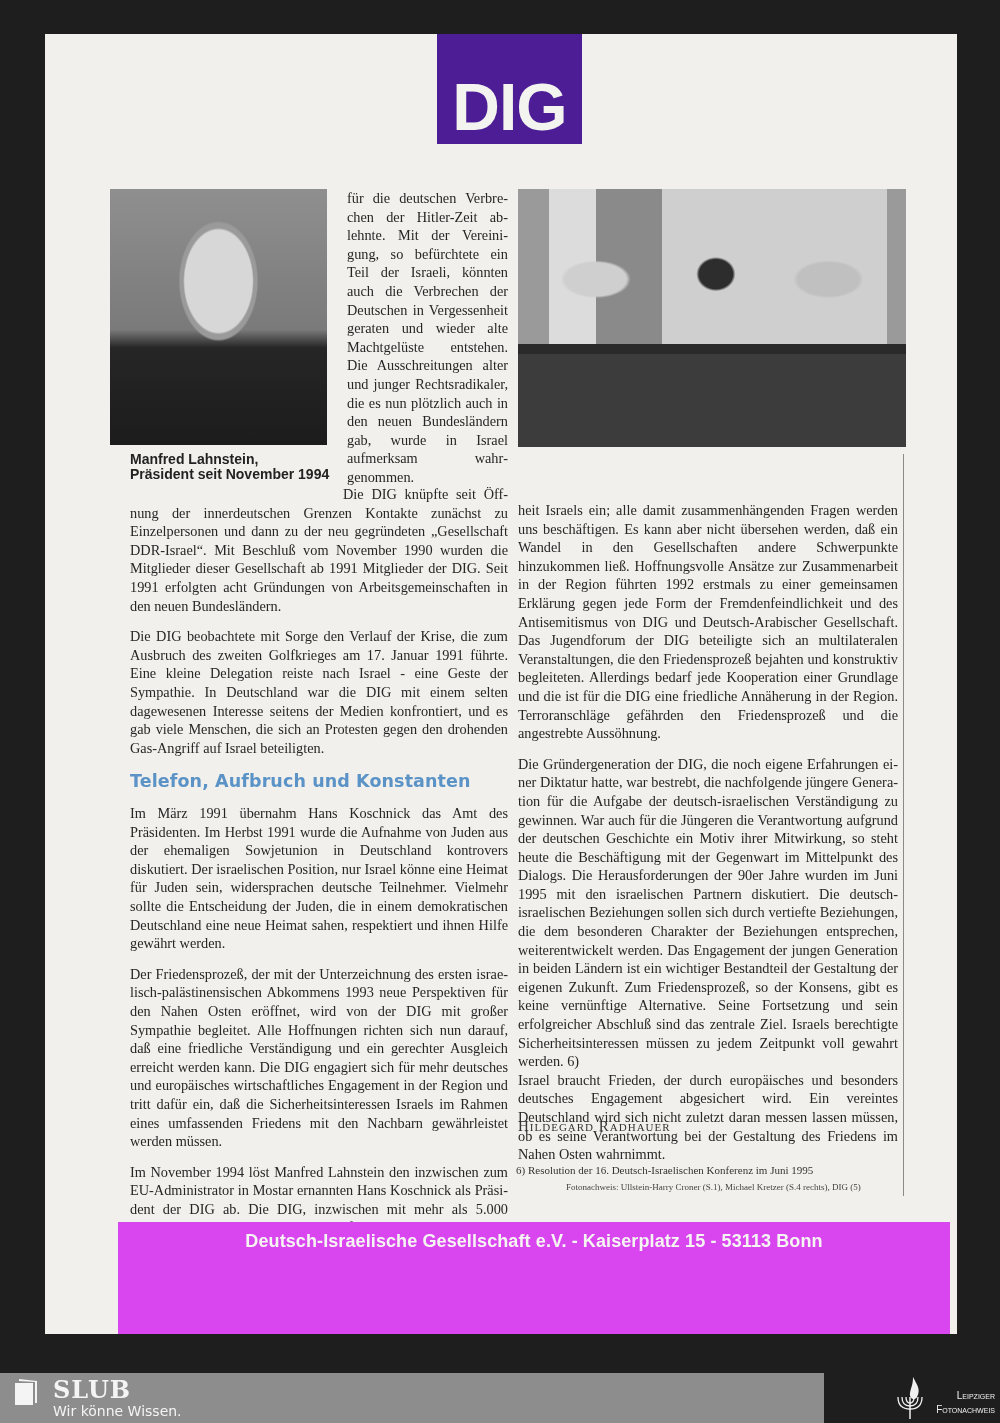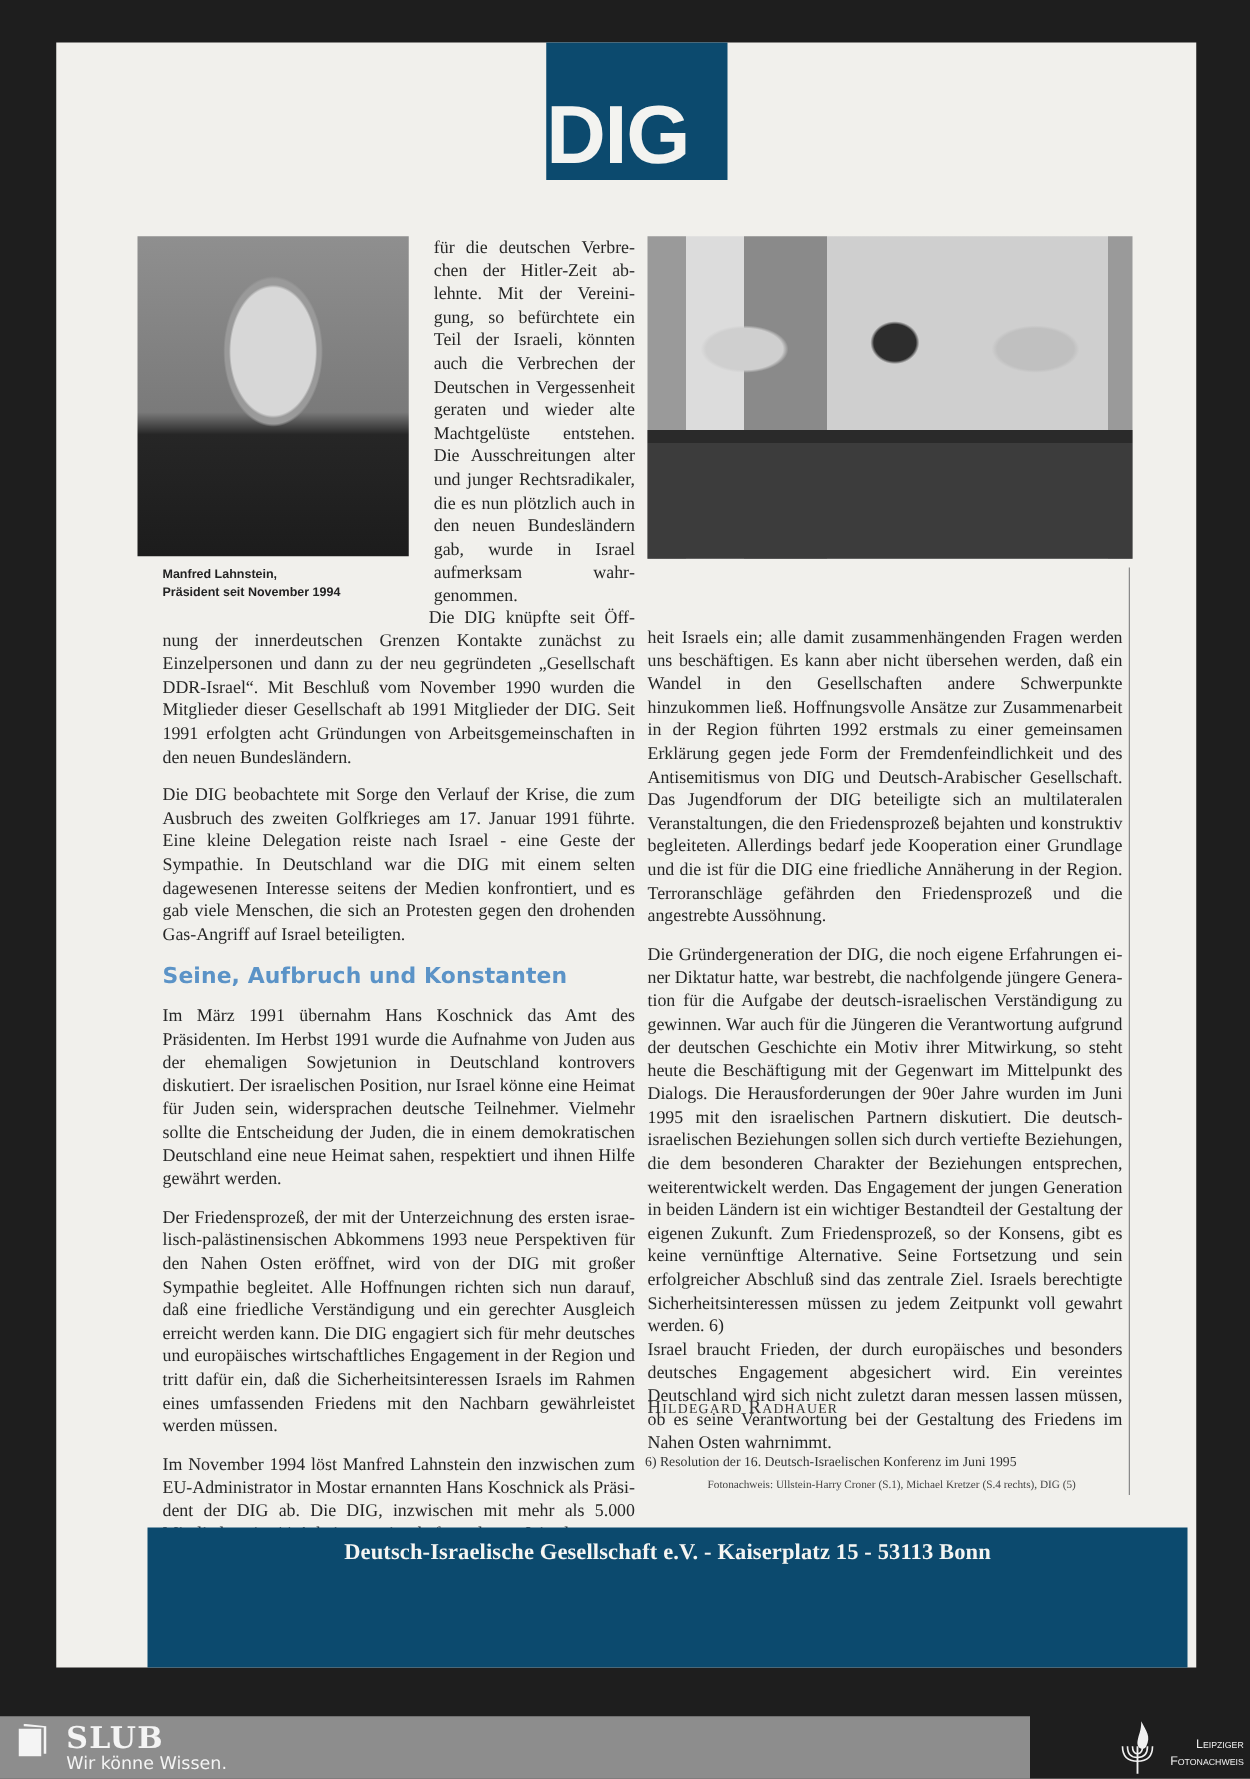--- a/index.html
+++ b/index.html
@@ -7,22 +7,22 @@
     width: 1000px; height: 1423px; position: relative; overflow: hidden;
     background: #1e1e1e;
     font-family: "Liberation Serif", serif;
   }
   .page {
     position: absolute; left: 45px; top: 34px; width: 912px; height: 1300px;
     background: #f1f0ec;
   }
   .logo-box {
     position: absolute; left: 392px; top: 0; width: 145px; height: 110px;
-    background: #0c4a6e;
-    display: flex; align-items: flex-end; justify-content: flex-start;
+    background: #4c1d95;
+    display: flex; align-items: flex-end; justify-content: center;
   }
   .logo-text {
     font-family: "Liberation Sans", sans-serif; font-weight: bold;
     color: #f3f3f0; font-size: 66px; letter-spacing: -1px; line-height: 1; margin-bottom: 4px;
   }
   .photo {
     position: absolute; background: #6a6a6a; overflow: hidden;
   }
   .photo-left { left: 65px; top: 155px; width: 217px; height: 256px;
     background: radial-gradient(ellipse at 50% 36%, #d7d7d7 0 22%, #9a9a9a 23% 25%, transparent 26%),
@@ -31,21 +31,21 @@
   .photo-right { left: 473px; top: 155px; width: 388px; height: 258px;
     background:
       linear-gradient(180deg, transparent 0 60%, #2a2a2a 60% 64%, #3c3c3c 64% 100%),
       radial-gradient(ellipse at 20% 35%, #cfcfcf 0 7%, transparent 8%),
       radial-gradient(ellipse at 51% 33%, #2d2d2d 0 6%, transparent 7%),
       radial-gradient(ellipse at 80% 35%, #c0c0c0 0 7%, transparent 8%),
       linear-gradient(90deg, #9a9a9a 0 8%, #dcdcdc 8% 20%, #8a8a8a 20% 37%, #cfcfcf 37% 95%, #9a9a9a 95%);
   }
   .caption {
     position: absolute; font-family: "Liberation Sans", sans-serif; font-weight: bold;
-    font-size: 10px; line-height: 15px; color: #222;
+    font-size: 14px; line-height: 15px; color: #222;
   }
   .text {
     position: absolute; font-size: 14.3px; line-height: 18.6px; color: #262626;
     text-align: justify; hyphens: manual;
   }
   .text p { margin: 0 0 12px 0; }
   .col-top { left: 302px; top: 155px; width: 161px; }
   .col-left { left: 85px; top: 451px; width: 378px; }
   .col-left .first { text-indent: 213px; }
   .heading {
@@ -60,22 +60,22 @@
   }
   .author {
     position: absolute; left: 473px; top: 1084px; font-size: 15px; letter-spacing: 1px; color: #333;
     font-variant: small-caps;
     text-align: center;
   }
   .footnote { position: absolute; left: 471px; top: 1130px; font-size: 11px; color: #333; }
   .credit { position: absolute; left: 473px; top: 1148px; font-size: 9px; color: #444; margin-left: 48px; }
   .banner {
     position: absolute; left: 73px; top: 1188px; width: 832px; height: 112px;
-    background: #0c4a6e; color: #f5f5f2; text-align: center;
-    font-family: Liberation Serif, serif; font-weight: bold;
+    background: #d946ef; color: #f5f5f2; text-align: center;
+    font-family: Liberation Sans, sans-serif; font-weight: bold;
   }
   .banner-line1 { font-size: 18px; margin-top: 9px; letter-spacing: 0.1px; }
   .banner-line2 { font-size: 13.5px; margin-top: 3px; }
   .slub-bar {
     position: absolute; left: 0; top: 1373px; width: 824px; height: 50px; background: #8d8d8d;
   }
   .slub-icon { position: absolute; left: 13px; top: 6px; width: 26px; height: 28px; }
   .slub-title {
     position: absolute; left: 53px; top: 2px; font-family: "DejaVu Serif", serif; font-weight: bold;
     font-size: 24px; color: #f4f4f4; letter-spacing: 1px;
@@ -110,21 +110,21 @@
 
   <div class="text col-top">
     <p>für die deutschen Verbre­chen der Hitler-Zeit ab­lehnte. Mit der Vereini­gung, so befürchtete ein Teil der Israeli, könnten auch die Verbrechen der Deutschen in Vergessen­heit geraten und wieder al­te Machtgelüste entstehen. Die Ausschreitungen alter und junger Rechtsradika­ler, die es nun plötzlich auch in den neuen Bun­desländern gab, wurde in Israel aufmerksam wahr­genommen.</p>
   </div>
 
   <div class="text col-left">
     <p class="first">Die DIG knüpfte seit Öff­nung der innerdeutschen Grenzen Kontakte zunächst zu Einzelper­sonen und dann zu der neu gegründeten „Gesellschaft DDR-Isra­el“. Mit Beschluß vom November 1990 wurden die Mitglieder die­ser Gesellschaft ab 1991 Mitglieder der DIG. Seit 1991 erfolgten acht Gründungen von Arbeitsgemeinschaften in den neuen Bundes­ländern.</p>
     <p>Die DIG beobachtete mit Sorge den Verlauf der Krise, die zum Aus­bruch des zweiten Golfkrieges am 17. Januar 1991 führte. Eine kleine Delegation reiste nach Israel - eine Geste der Sympathie. In Deutschland war die DIG mit einem selten dagewesenen Interesse seitens der Medien konfrontiert, und es gab viele Menschen, die sich an Protesten gegen den drohenden Gas-Angriff auf Israel betei­ligten.</p>
   </div>
 
-  <div class="heading">Seine, Aufbruch und Konstanten</div>
+  <div class="heading">Telefon, Aufbruch und Konstanten</div>
 
   <div class="text col-left2">
     <p>Im März 1991 übernahm Hans Koschnick das Amt des Präsidenten. Im Herbst 1991 wurde die Aufnahme von Juden aus der ehemali­gen Sowjetunion in Deutschland kontrovers diskutiert. Der israeli­schen Position, nur Israel könne eine Heimat für Juden sein, wider­sprachen deutsche Teilnehmer. Vielmehr sollte die Entscheidung der Juden, die in einem demokratischen Deutschland eine neue Heimat sahen, respektiert und ihnen Hilfe gewährt werden.</p>
     <p>Der Friedensprozeß, der mit der Unterzeichnung des ersten israe­lisch-palästinensischen Abkommens 1993 neue Perspektiven für den Nahen Osten eröffnet, wird von der DIG mit großer Sympathie begleitet. Alle Hoffnungen richten sich nun darauf, daß eine friedli­che Verständigung und ein gerechter Ausgleich erreicht werden kann. Die DIG engagiert sich für mehr deutsches und europäisches wirtschaftliches Engagement in der Region und tritt dafür ein, daß die Sicherheitsinteressen Israels im Rahmen eines umfassenden Friedens mit den Nachbarn gewährleistet werden müssen.</p>
     <p>Im November 1994 löst Manfred Lahnstein den inzwischen zum EU-Administrator in Mostar ernannten Hans Koschnick als Präsi­dent der DIG ab. Die DIG, inzwischen mit mehr als 5.000 Mitglie­dern in 44 Arbeitsgemeinschaften, davon 8 in den neuen Bundes­ländern, setzt sich weiterhin für das Existenzrecht und die Sicher­</p>
   </div>
 
   <div class="photo photo-right" title="Three people seated at a panel table with bottles and glasses"></div>
 
   <div class="vline"></div>

